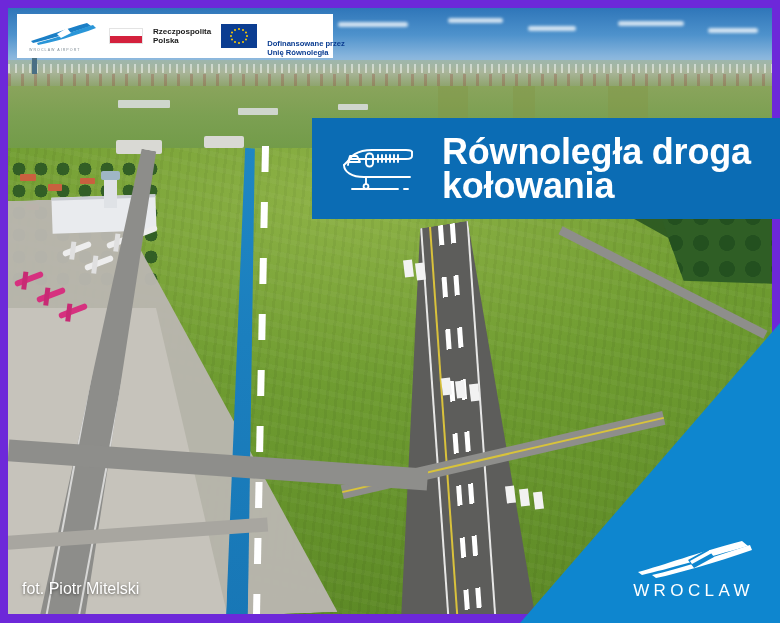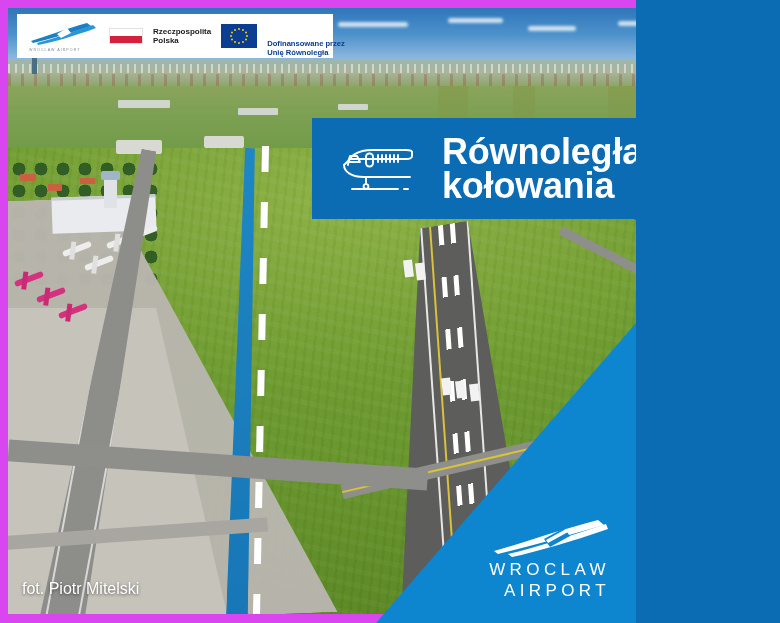--- a/index.html
+++ b/index.html
@@ -6,22 +6,22 @@
   html, body {
     width:780px; height:623px;
     font-family:"Liberation Sans", sans-serif;
     background:#0b6cb4;
     overflow:hidden;
   }
 
   
   #poster{
     position:relative;
-    width:636px; height:623px;
-    background:#d946ef;
+    width:780px; height:623px;
+    background:#6d28d9;
     overflow:hidden;
   }
 
   
   #photo{
     position:absolute;
     left:8px; top:8px;
     width:764px; height:606px;
     overflow:hidden;
     background:#6d9e32;
@@ -459,16 +459,15 @@
   <div id="photo-credit">fot. Piotr Mitelski</div>
 
   <div id="corner-logo">
     <svg class="cl-swoosh" viewBox="0 0 124 42">
       <path d="M8 34 C34 27, 66 15, 112 3 L118 8 C76 20, 38 31, 12 37 Z" fill="#ffffff"></path>
       <path d="M22 37 C50 31, 80 20, 120 7 L122 12 C84 25, 50 35, 26 40 Z" fill="#ffffff"></path>
       <path d="M58 22 L78 11 L84 19 L64 30 Z" fill="#0e86cf"></path>
       <path d="M60 23 L80 12 L82 15 L62 26 Z" fill="#ffffff"></path>
     </svg>
     <div class="cl-l1">WROCLAW</div>
-    <div class="cl-l2">AIRPORT</div>
   </div>
 
 </div>
 
 </body></html>

